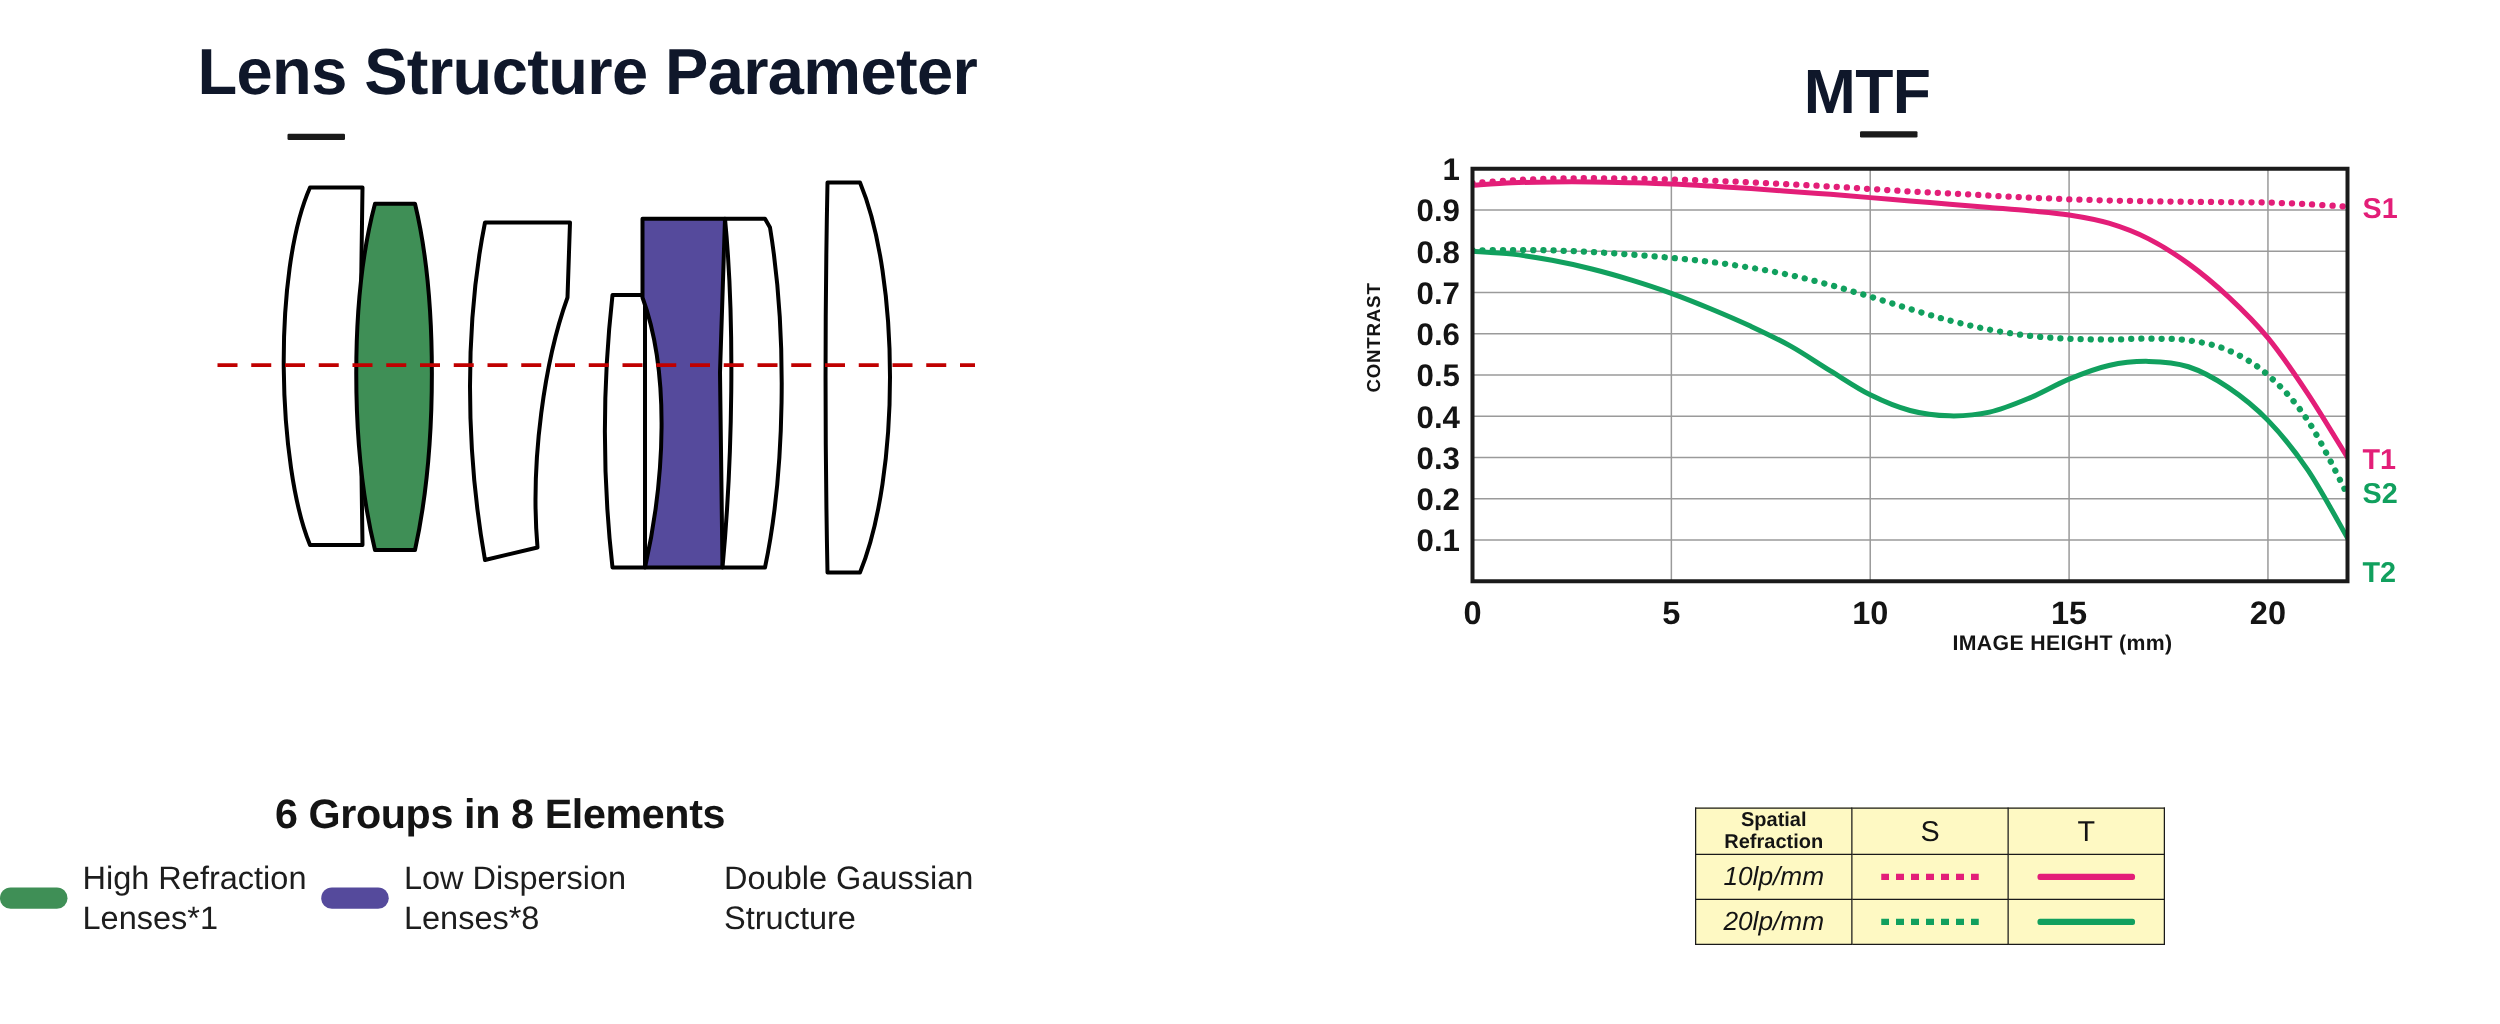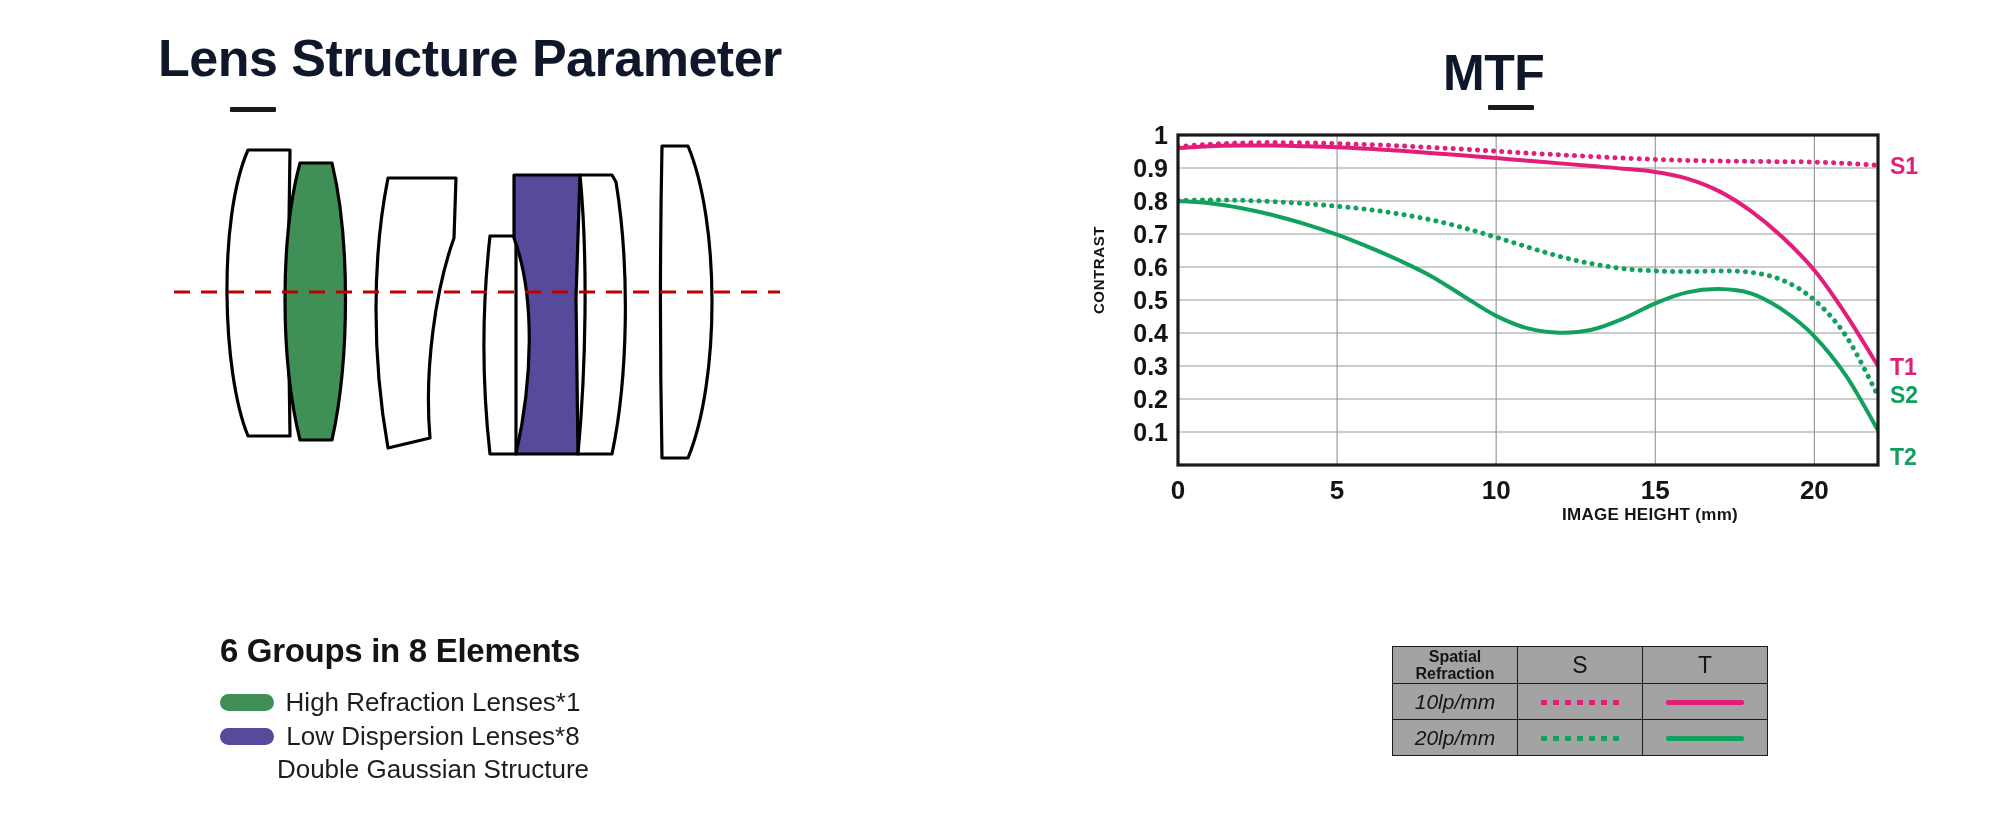--- a/index.html
+++ b/index.html
@@ -69,22 +69,22 @@
     font-weight: bold;
     color: #141414;
     letter-spacing: -0.3px;
   }
   #lens-legend {
     position: absolute;
     left: 0px;
     top: 687px;
     width: 800px;
     display: flex;
-    flex-direction: column;
-    align-items: center;
+    flex-direction: row;
+    align-items: flex-end;
     gap: 2px;
   }
   .legend-row {
     display: flex;
     align-items: center;
     gap: 12px;
     font-size: 26px;
     color: #1d1d1d;
     line-height: 1.22;
   }
@@ -105,24 +105,24 @@
     left: 1090px;
     top: 110px;
     width: 900px;
     height: 520px;
   }
   #mtf-chart svg { display: block; }
 
   
   #mtf-legend-table {
     position: absolute;
-    left: 1392px;
+    left: 1356px;
     top: 646px;
     border-collapse: collapse;
-    background: #a3a3a3;
+    background: #fef9c3;
   }
   #mtf-legend-table td, #mtf-legend-table th {
     border: 1.6px solid #1a1a1a;
     padding: 0;
     text-align: center;
     vertical-align: middle;
     font-weight: normal;
   }
   #mtf-legend-table .col-freq  { width: 124px; }
   #mtf-legend-table .col-s     { width: 124px; }

